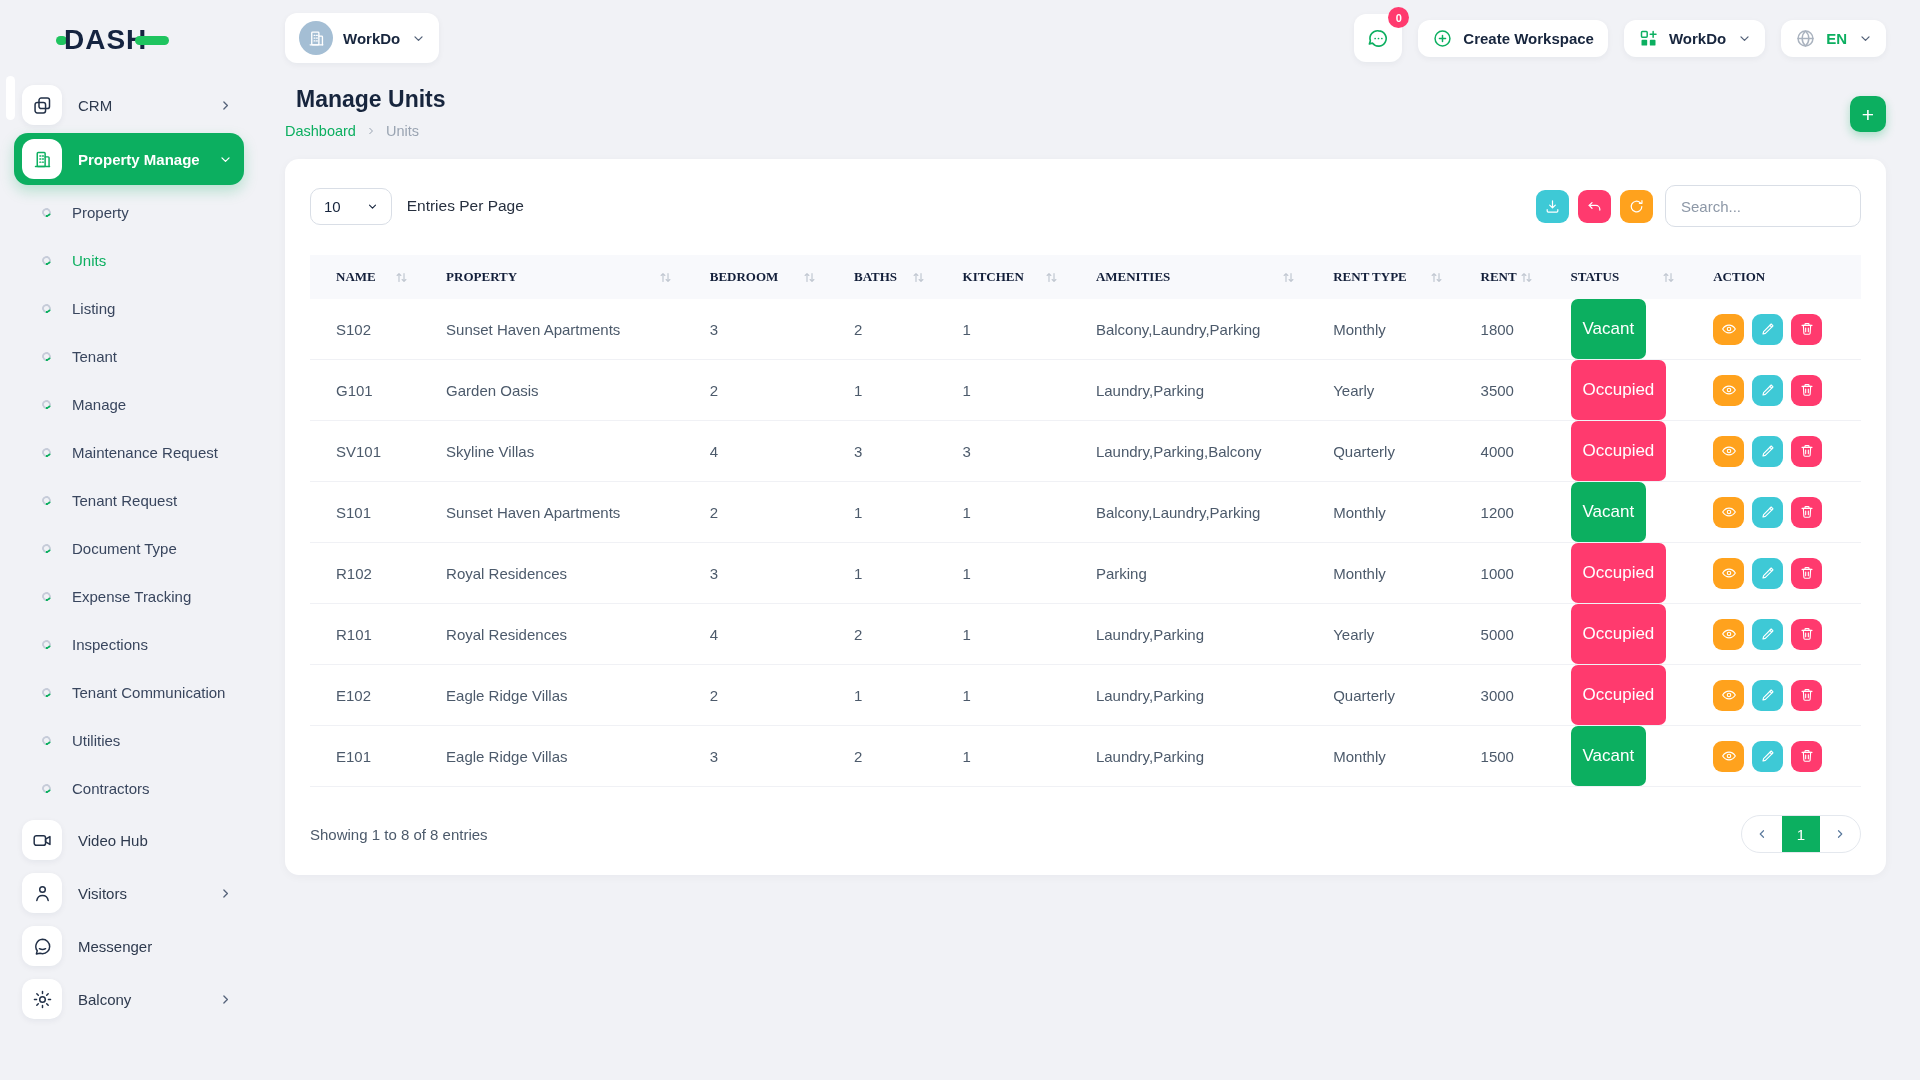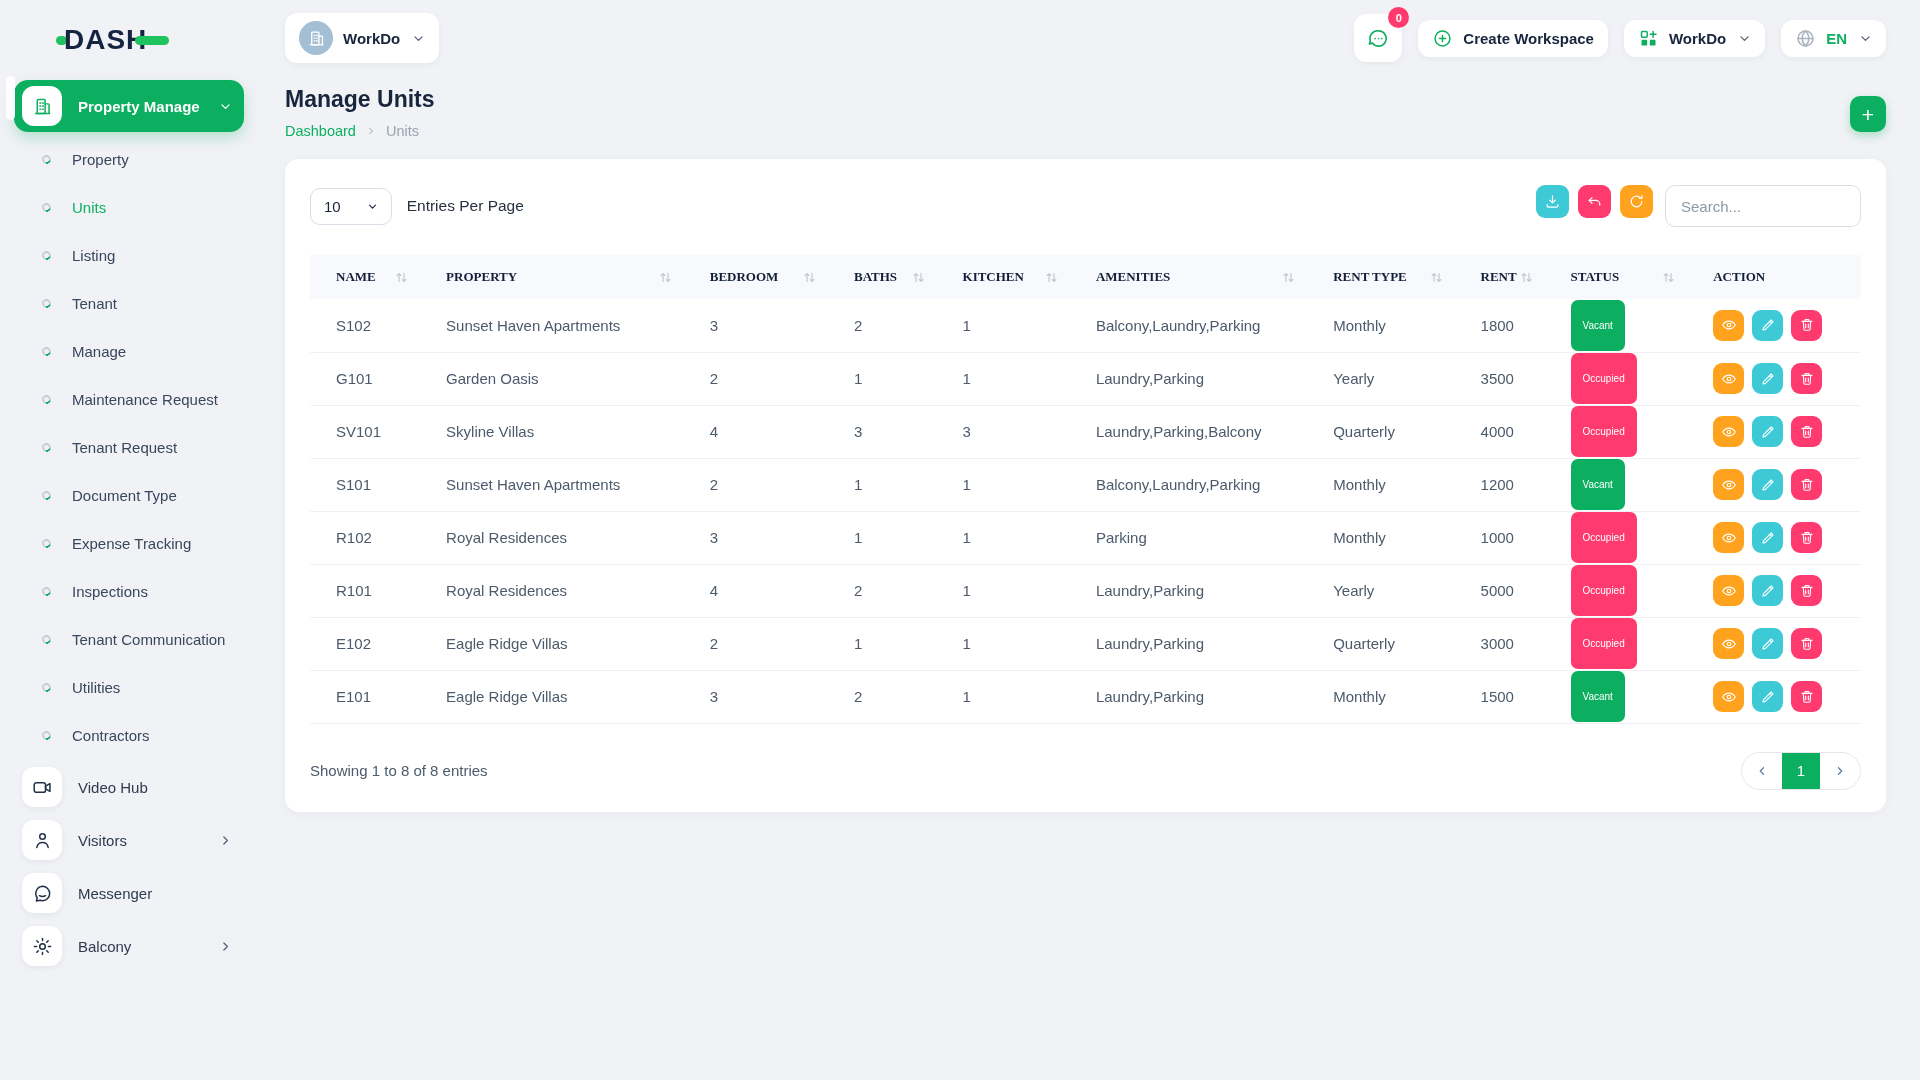--- a/index.html
+++ b/index.html
@@ -51,54 +51,54 @@
   .count-badge { position:absolute; top:-7px; right:-7px; min-width:21px; height:21px; border-radius:50%; background:#FF3A6E; color:#fff; font-size:11px; font-weight:700; display:flex; align-items:center; justify-content:center; }
   .chip .green-ic { color:#0CAF60; display:flex; }
   .chip .green-ic svg { width:21px; height:21px; }
   .chip .gray-ic { color:#aab3bf; display:flex; }
   .chip .gray-ic svg { width:21px; height:21px; }
   .lang-label { font-size:15px; font-weight:700; color:#0CAF60; }
   .chip .chev { margin-left:2px; }
 
   .content { padding:16px 34px 0 25px; }
   .page-head { display:flex; justify-content:space-between; align-items:flex-start; margin-bottom:20px; }
-  .page-title { margin:0 0 10px; font-size:23px; font-weight:700; color:#17253d; }
+  .page-title { margin:0 11px 10px; font-size:23px; font-weight:700; color:#17253d; }
   .breadcrumb { display:flex; align-items:center; gap:10px; font-size:14.5px; }
   .bc-root { color:#0CAF60; cursor:pointer; }
   .bc-sep { color:#9aa4b2; display:flex; }
   .bc-sep svg { width:10px; height:10px; }
   .bc-cur { color:#9aa4b2; }
   .add-btn { width:36px; height:36px; margin-top:10px; border:none; border-radius:10px; background:#0CAF60; color:#fff; font-size:21px; line-height:1; display:flex; align-items:center; justify-content:center; cursor:pointer; box-shadow:0 4px 10px rgba(12,175,96,.3); }
 
   .card { background:#fff; border-radius:14px; padding:26px 25px 22px; box-shadow:0 2px 10px rgba(18,38,63,.04); }
 
   .controls { display:flex; align-items:center; margin-bottom:28px; }
   .entries-select { display:flex; align-items:center; gap:26px; border:1px solid #d9dee6; border-radius:10px; padding:9px 13px; background:#fff; cursor:pointer; }
   .entries-value { font-size:15px; color:#17253d; }
   .entries-select .chev { color:#17253d; margin-left:0; }
   .entries-select .chev svg { width:11px; height:11px; transform:rotate(90deg); }
   .entries-label { margin-left:15px; font-size:15.5px; color:#27303f; }
-  .controls-right { margin-left:auto; display:flex; }
+  .controls-right { margin-left:auto; display:flex; align-items:center; }
   .sq-btn { width:33px; height:33px; border:none; border-radius:9px; color:#fff; display:flex; align-items:center; justify-content:center; cursor:pointer; margin-left:9px; }
   .sq-btn svg { width:17px; height:17px; }
   .sq-btn.cyan { background:#3EC9D6; }
   .sq-btn.pink { background:#FF3A6E; }
   .sq-btn.orange { background:#FFA21D; }
   .search { margin-left:12px; width:196px; height:42px; border:1px solid #d9dee6; border-radius:10px; padding:0 15px; font-size:15px; color:#39465e; font-family:"Liberation Sans", sans-serif; outline:none; background:#fff; }
   .search::placeholder { color:#8d98a7; }
 
   table { width:100%; border-collapse:collapse; }
   thead tr { background:#f8f9fc;font-family:Liberation Serif, serif; }
   th { text-align:left; padding:14px 12px; font-size:13px; font-weight:700; color:#131f3a; white-space:nowrap; }
   th:first-child, td:first-child { padding-left:26px; }
   .th-wrap { display:flex; align-items:center; justify-content:space-between; padding-right:14px; }
   .sort { display:flex; color:#c2c8d2; cursor:pointer; }
   .sort svg { width:13px; height:13px; }
   td { height:53px; padding:0 12px; font-size:15px; color:#4c5a6b; border-bottom:1px solid #f0f1f5; white-space:nowrap; }
-  .badge-status { display:inline-block; padding:20px 12px; border-radius:7px; color:#fff; font-size:10px; }
+  .badge-status { display:inline-block; padding:20px 12px; border-radius:7px; color:#fff; font-size:17px; }
   .badge-status.vacant { background:#0CAF60; }
   .badge-status.occupied { background:#FF3A6E; }
   .row-actions { display:flex; gap:8px; }
   .act-btn { width:31px; height:31px; border:none; border-radius:9px; color:#fff; display:flex; align-items:center; justify-content:center; cursor:pointer; }
   .act-btn svg { width:16px; height:16px; }
   .act-btn.orange { background:#FFA21D; }
   .act-btn.cyan { background:#3EC9D6; }
   .act-btn.pink { background:#FF3A6E; }
 
   .card-footer { display:flex; align-items:center; justify-content:space-between; margin-top:28px; }
@@ -115,20 +115,34 @@
 <div class="app">
 
   <aside class="sidebar">
     <div class="scroll-thumb"></div>
     <div class="logo">
       <span class="logo-tick"></span>
       <span class="logo-text">DASH</span>
       <span class="logo-bar"></span>
     </div>
     <nav>
+        <div class="side-item ">
+      <span class="side-icon">
+            <svg viewBox="0 0 24 24" fill="none" stroke="currentColor" stroke-width="1.7" stroke-linecap="round" stroke-linejoin="round">
+              <rect x="8" y="3.5" width="12" height="12" rx="2.5"></rect>
+              <rect x="3.5" y="8.5" width="12" height="12" rx="2.5"></rect>
+            </svg>
+          </span>
+      <span class="side-label">CRM</span>
+      <span class="chev ">
+            <svg viewBox="0 0 24 24" fill="none" stroke="currentColor" stroke-width="2.4" stroke-linecap="round" stroke-linejoin="round">
+              <path d="M9 5.5L15.5 12 9 18.5"></path>
+            </svg>
+          </span>
+    </div>
         <div class="side-item active">
       <span class="side-icon">
             <svg viewBox="0 0 24 24" fill="none" stroke="currentColor" stroke-width="1.7" stroke-linecap="round" stroke-linejoin="round">
               <path d="M4 20h16"></path>
               <rect x="6" y="4" width="9" height="16" rx="1"></rect>
               <path d="M15 9h3.5a1 1 0 0 1 1 1v10"></path>
               <path d="M9 8h1M12 8h1M9 11.5h1M12 11.5h1M9 15h1M12 15h1"></path>
             </svg>
           </span>
       <span class="side-label">Property Manage</span>

